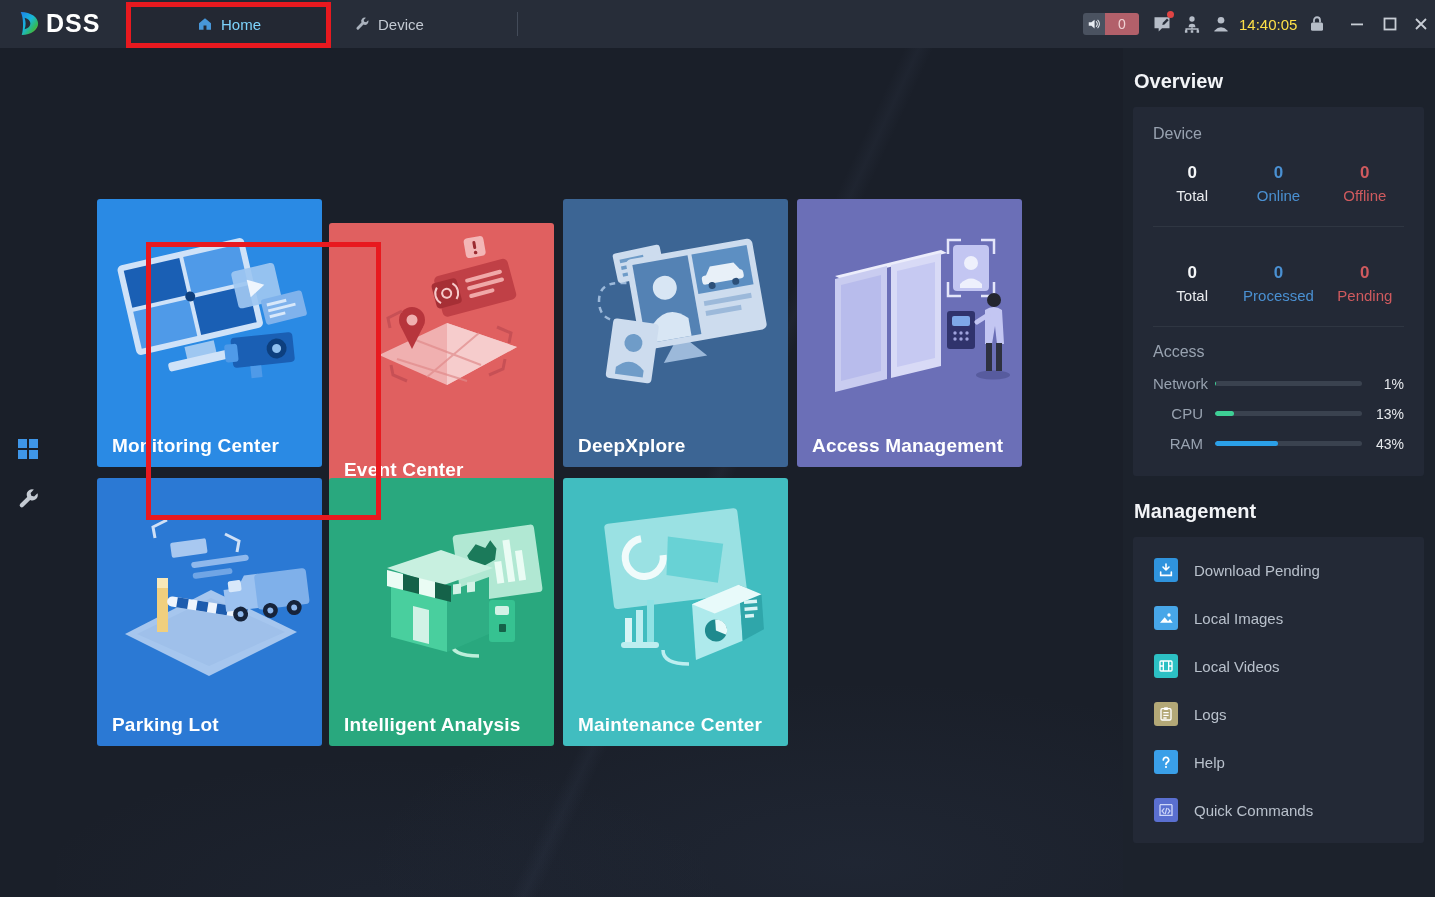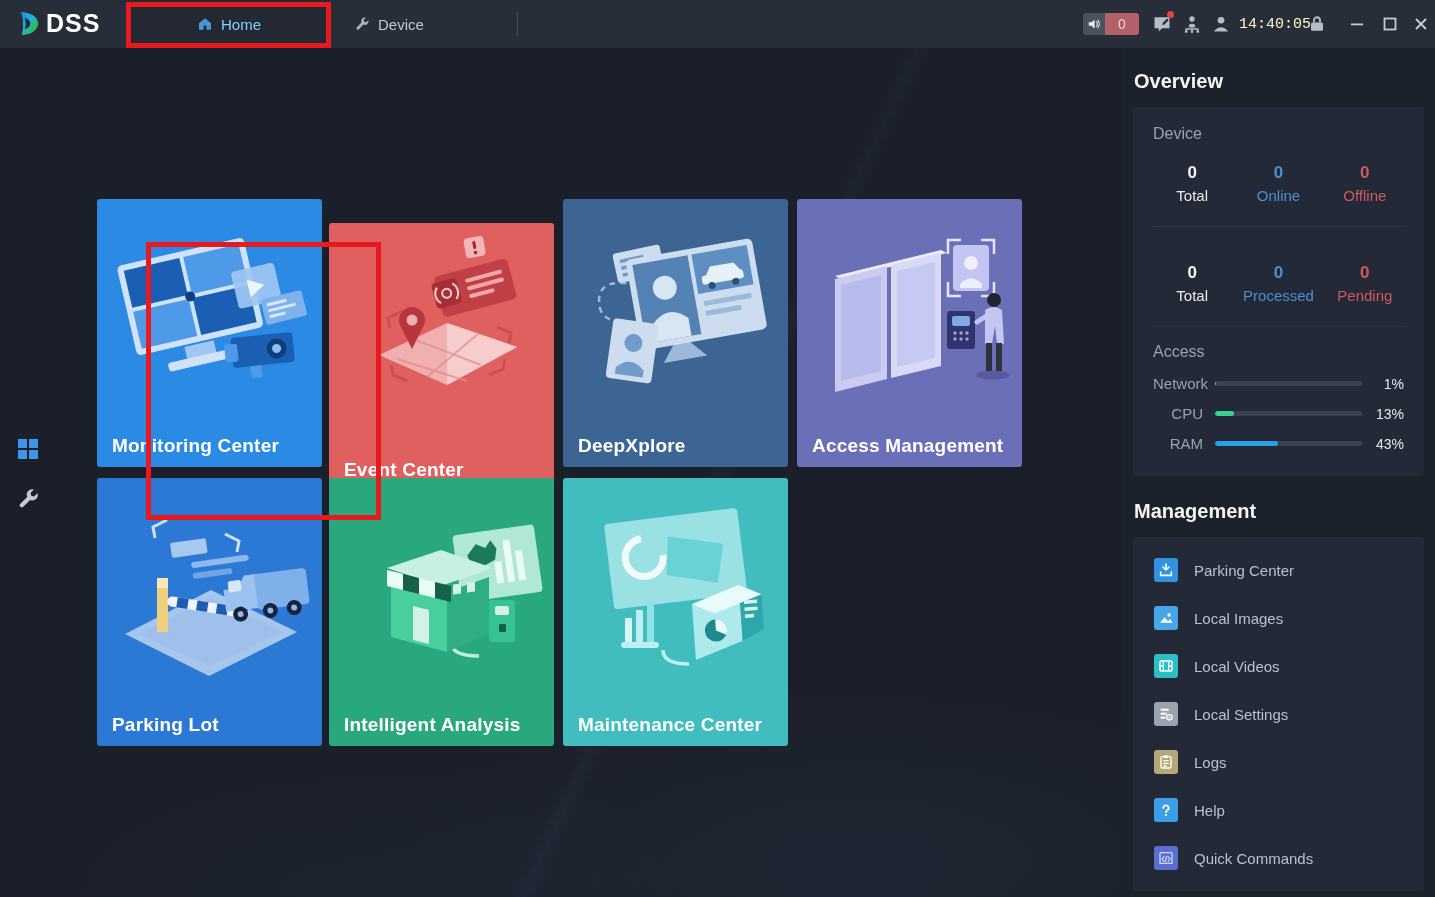--- a/index.html
+++ b/index.html
@@ -16,21 +16,21 @@
   .tab-home { left:131px; width:196px; background:#232833; justify-content:center; }
   .tab-home .tab-label { color:#7dd3fc; font-size:15px; }
   .tab-device { left:336px; }
   .tab-device .tab-label { color:#c3c9d2; font-size:15px; }
   .topbar-divider { position:absolute; left:517px; top:12px; width:1px; height:24px; background:#434b59; }
   .alarm-pill { position:absolute; left:1083px; top:13px; height:22px; display:flex; border-radius:3px; overflow:hidden; cursor:pointer; }
   .alarm-pill .spk { width:22px; height:22px; background:#4a5260; display:flex; align-items:center; justify-content:center; }
   .alarm-pill .cnt { width:34px; height:22px; background:#b2606a; color:#f0d2d4; font-size:14px;
                      display:flex; align-items:center; justify-content:center; }
   .tb-icon { position:absolute; top:14px; width:20px; height:20px; cursor:pointer; }
-  .tb-clock { position:absolute; left:1239px; top:16px; color:#fef9c3; font-size:15px; cursor:default;font-family:Liberation Mono, monospace; }
+  .tb-clock { position:absolute; left:1239px; top:16px; color:#fde047; font-size:15px; cursor:default; }
   .notif-dot { position:absolute; left:1167px; top:11px; width:7px; height:7px; border-radius:50%; background:#e04444; }
 
   
   .sidebar { position:absolute; left:0; top:48px; width:56px; height:849px; background:#1a1f29; }
   .side-btn { position:absolute; left:16px; width:24px; height:24px; cursor:pointer; }
 
   
   .main { position:absolute; left:56px; top:48px; width:1067px; height:849px;
     background:#1a1f29;
     background-image:
@@ -471,51 +471,39 @@
     <div class="rp-title" style="padding-top:24px">Management</div>
 
     <div class="rp-card mg-card">
       <div class="mrow">
         <span class="micon" style="background: rgb(47, 147, 221);">
           <svg width="16" height="16" viewBox="0 0 24 24">
               <path d="M12 3 v9 m0 0 l-4.5 -4.5 M12 12 l4.5 -4.5" stroke="#fff" stroke-width="2.4" fill="none" stroke-linecap="round"></path>
               <path d="M4 15 v5 h16 v-5" stroke="#fff" stroke-width="2.4" fill="none" stroke-linecap="round"></path>
             </svg>
         </span>
-        <span class="mlabel">Parking Center</span>
+        <span class="mlabel">Download Pending</span>
       </div>
       <div class="mrow">
         <span class="micon" style="background: rgb(71, 166, 232);">
           <svg width="16" height="16" viewBox="0 0 24 24">
               <circle cx="16.5" cy="7.5" r="2.5" fill="#fff"></circle>
               <path d="M3 19 l7 -8 5 6 3 -3.5 4 5.5 z" fill="#fff"></path>
             </svg>
         </span>
         <span class="mlabel">Local Images</span>
       </div>
       <div class="mrow">
         <span class="micon" style="background: rgb(44, 192, 196);">
           <svg width="16" height="16" viewBox="0 0 24 24">
               <rect x="3" y="4.5" width="18" height="15" rx="1.5" fill="none" stroke="#fff" stroke-width="2"></rect>
               <path d="M8 4.5 v15 M16 4.5 v15 M3 12 h5 M16 12 h5" stroke="#fff" stroke-width="2"></path>
             </svg>
         </span>
         <span class="mlabel">Local Videos</span>
-      </div>
-      <div class="mrow">
-        <span class="micon" style="background: rgb(153, 163, 174);">
-          <svg width="16" height="16" viewBox="0 0 24 24">
-              <rect x="4" y="4" width="12" height="3" fill="#fff"></rect>
-              <rect x="4" y="10" width="9" height="3" fill="#fff"></rect>
-              <rect x="4" y="16" width="7" height="3" fill="#fff"></rect>
-              <circle cx="17" cy="17" r="4" fill="none" stroke="#fff" stroke-width="2"></circle>
-              <circle cx="17" cy="17" r="1.3" fill="#fff"></circle>
-            </svg>
-        </span>
-        <span class="mlabel">Local Settings</span>
       </div>
       <div class="mrow">
         <span class="micon" style="background: rgb(179, 168, 119);">
           <svg width="16" height="16" viewBox="0 0 24 24">
               <rect x="4.5" y="4" width="15" height="17" rx="2" fill="none" stroke="#fff" stroke-width="2"></rect>
               <rect x="9" y="2" width="6" height="4" rx="1" fill="#fff"></rect>
               <path d="M8 10 h8 M8 14 h8 M8 18 h5" stroke="#fff" stroke-width="2"></path>
             </svg>
         </span>
         <span class="mlabel">Logs</span>

